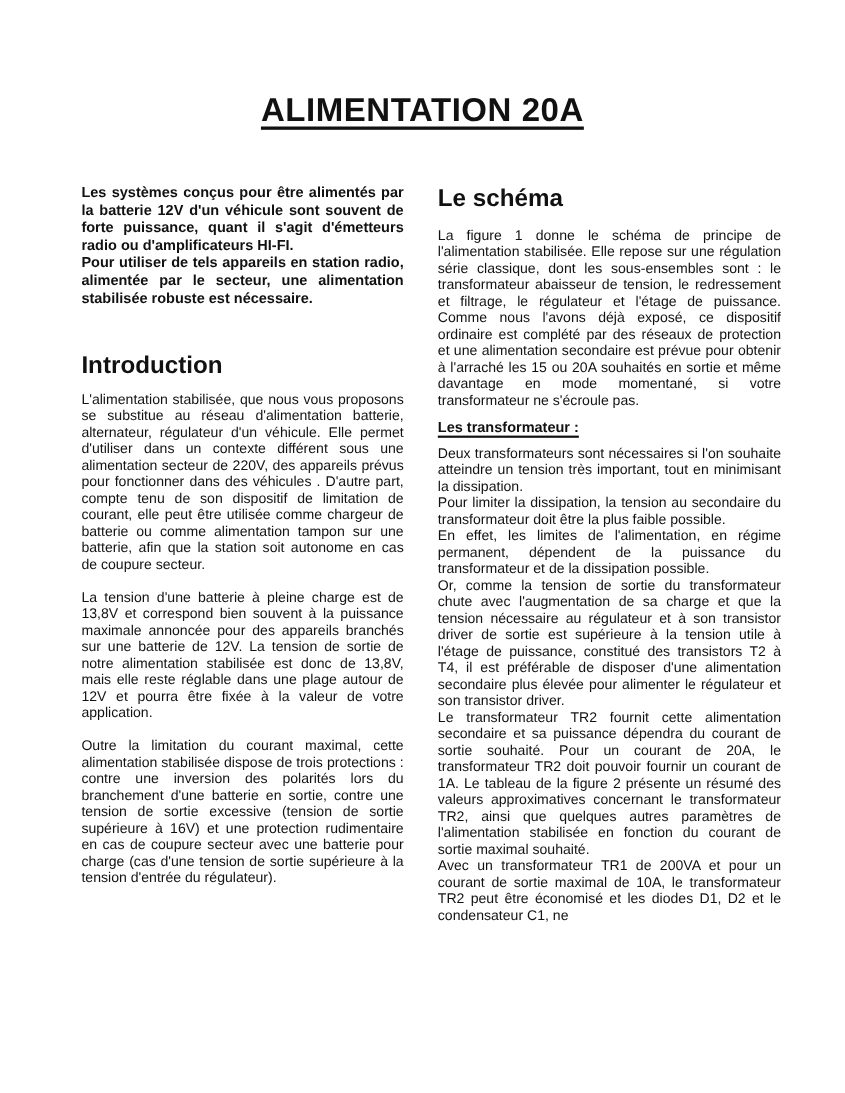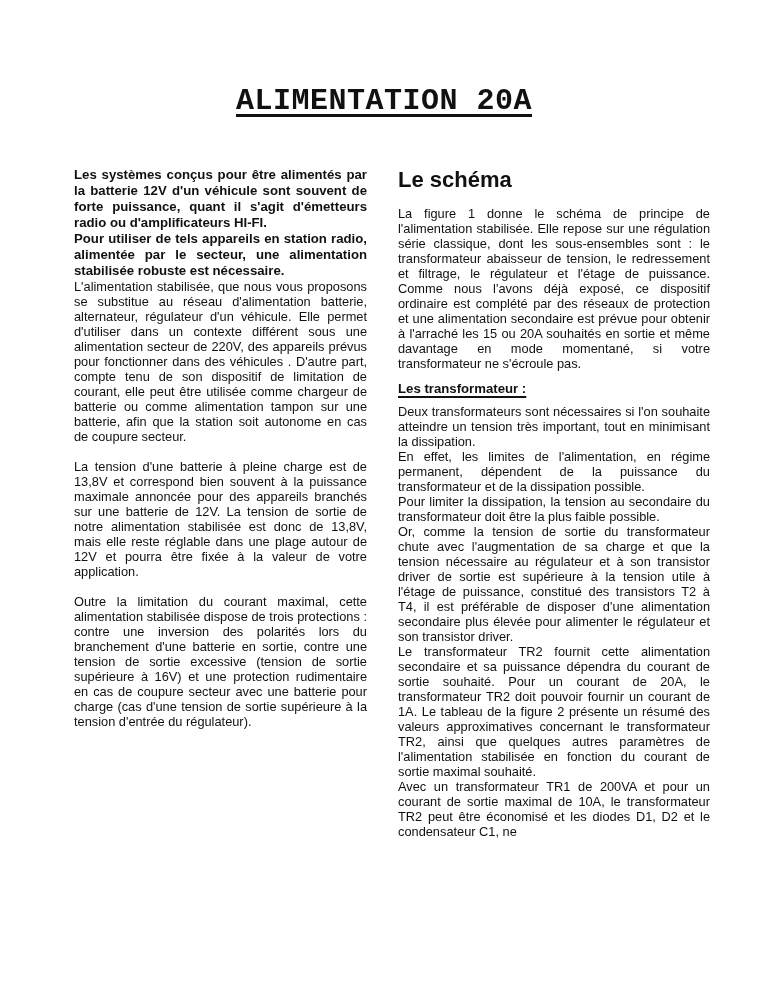--- a/index.html
+++ b/index.html
@@ -18,21 +18,20 @@
   .doc-title {
     position: absolute;
     top: 84px;
     left: 0;
     width: 768px;
     text-align: center;
     font-size: 30px;
     font-weight: bold;
     letter-spacing: 0.5px;
     margin: 0;
-    font-family: Liberation Mono, monospace;
   }
   .doc-title .underlined {
     text-decoration: underline;
     text-decoration-thickness: 3px;
     text-underline-offset: 5px;
   }
   .col {
     position: absolute;
     top: 167px;
   }
@@ -77,30 +76,31 @@
 </head>
 <body>
 
 <h1 class="doc-title"><span class="underlined">ALIMENTATION 20A</span></h1>
 
 <div class="col col-left">
   <div class="intro">
     <p>Les systèmes conçus pour être alimentés par la batterie 12V d'un véhicule sont souvent de forte puissance, quant il s'agit d'émetteurs radio ou d'amplificateurs HI-FI.</p>
     <p>Pour utiliser de tels appareils en station radio, alimentée par le secteur, une alimentation stabilisée robuste est nécessaire.</p>
   </div>
+  <h2 class="section-heading">Introduction</h2>
   <p class="body-par">L'alimentation stabilisée, que nous vous proposons se substitue au réseau d'alimentation batterie, alternateur, régulateur d'un véhicule. Elle permet d'utiliser dans un contexte différent sous une alimentation secteur de 220V, des appareils prévus pour fonctionner dans des véhicules . D'autre part, compte tenu de son dispositif de limitation de courant, elle peut être utilisée comme chargeur de batterie ou comme alimentation tampon sur une batterie, afin que la station soit autonome en cas de coupure secteur.</p>
   <p class="body-par">La tension d'une batterie à pleine charge est de 13,8V et correspond bien souvent à la puissance maximale annoncée pour des appareils branchés sur une batterie de 12V. La tension de sortie de notre alimentation stabilisée est donc de 13,8V, mais elle reste réglable dans une plage autour de 12V et pourra être fixée à la valeur de votre application.</p>
   <p class="body-par">Outre la limitation du courant maximal, cette alimentation stabilisée dispose de trois protections : contre une inversion des polarités lors du branchement d'une batterie en sortie, contre une tension de sortie excessive (tension de sortie supérieure à 16V) et une protection rudimentaire en cas de coupure secteur avec une batterie pour charge (cas d'une tension de sortie supérieure à la tension d'entrée du régulateur).</p>
 </div>
 
 <div class="col col-right">
   <h2 class="section-heading">Le schéma</h2>
   <p class="body-par lead">La figure 1 donne le schéma de principe de l'alimentation stabilisée. Elle repose sur une régulation série classique, dont les sous-ensembles sont : le transformateur abaisseur de tension, le redressement et filtrage, le régulateur et l'étage de puissance. Comme nous l'avons déjà exposé, ce dispositif ordinaire est complété par des réseaux de protection et une alimentation secondaire est prévue pour obtenir à l'arraché les 15 ou 20A souhaités en sortie et même davantage en mode momentané, si votre transformateur ne s'écroule pas.</p>
   <h3 class="sub-heading">Les transformateur :</h3>
   <div class="flow">
     <p class="body-par">Deux transformateurs sont nécessaires si l'on souhaite atteindre un tension très important, tout en minimisant la dissipation.</p>
+    <p class="body-par">Pour limiter la dissipation, la tension au secondaire du transformateur doit être la plus faible possible.</p>
     <p class="body-par">En effet, les limites de l'alimentation, en régime permanent, dépendent de la puissance du transformateur et de la dissipation possible.</p>
-    <p class="body-par">Pour limiter la dissipation, la tension au secondaire du transformateur doit être la plus faible possible.</p>
     <p class="body-par">Or, comme la tension de sortie du transformateur chute avec l'augmentation de sa charge et que la tension nécessaire au régulateur et à son transistor driver de sortie est supérieure à la tension utile à l'étage de puissance, constitué des transistors T2 à T4, il est préférable de disposer d'une alimentation secondaire plus élevée pour alimenter le régulateur et son transistor driver.</p>
     <p class="body-par">Le transformateur TR2 fournit cette alimentation secondaire et sa puissance dépendra du courant de sortie souhaité. Pour un courant de 20A, le transformateur TR2 doit pouvoir fournir un courant de 1A. Le tableau de la figure 2 présente un résumé des valeurs approximatives concernant le transformateur TR2, ainsi que quelques autres paramètres de l'alimentation stabilisée en fonction du courant de sortie maximal souhaité.</p>
     <p class="body-par">Avec un transformateur TR1 de 200VA et pour un courant de sortie maximal de 10A, le transformateur TR2 peut être économisé et les diodes D1, D2 et le condensateur C1, ne</p>
   </div>
 </div>
 
 </body></html>

